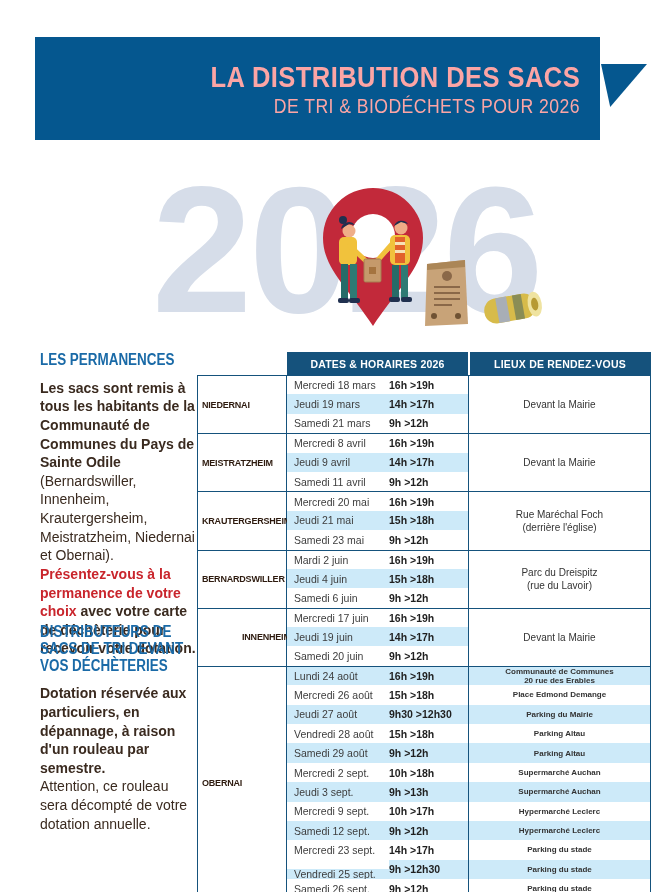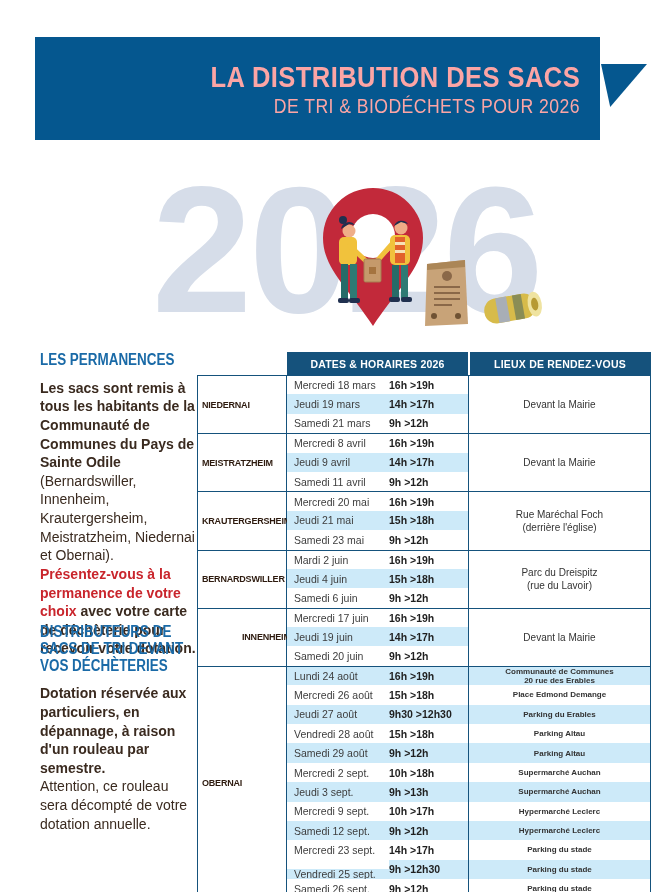--- a/index.html
+++ b/index.html
@@ -201,21 +201,21 @@
         <div style="width: 100%;">Communauté de Communes<br>20 rue des Erables</div>
       </div>
       <div class="cell date-cell" style="grid-area: 18 / 2;">Mercredi 26 août</div>
       <div class="cell time-cell" style="grid-area: 18 / 3;">15h &gt;18h</div>
       <div class="cell loc-row" style="grid-area: 18 / 4;">
         <div style="width: 100%;">Place Edmond Demange</div>
       </div>
       <div class="cell date-cell shade" style="grid-area: 19 / 2;">Jeudi 27 août</div>
       <div class="cell time-cell shade" style="grid-area: 19 / 3;">9h30 &gt;12h30</div>
       <div class="cell loc-row shade" style="grid-area: 19 / 4;">
-        <div style="width: 100%;">Parking du Erables</div>
+        <div style="width: 100%;">Parking du Mairie</div>
       </div>
       <div class="cell date-cell" style="grid-area: 20 / 2;">Vendredi 28 août</div>
       <div class="cell time-cell" style="grid-area: 20 / 3;">15h &gt;18h</div>
       <div class="cell loc-row" style="grid-area: 20 / 4;">
         <div style="width: 100%;">Parking Altau</div>
       </div>
       <div class="cell date-cell shade" style="grid-area: 21 / 2;">Samedi 29 août</div>
       <div class="cell time-cell shade" style="grid-area: 21 / 3;">9h &gt;12h</div>
       <div class="cell loc-row shade" style="grid-area: 21 / 4;">
         <div style="width: 100%;">Parking Altau</div>

